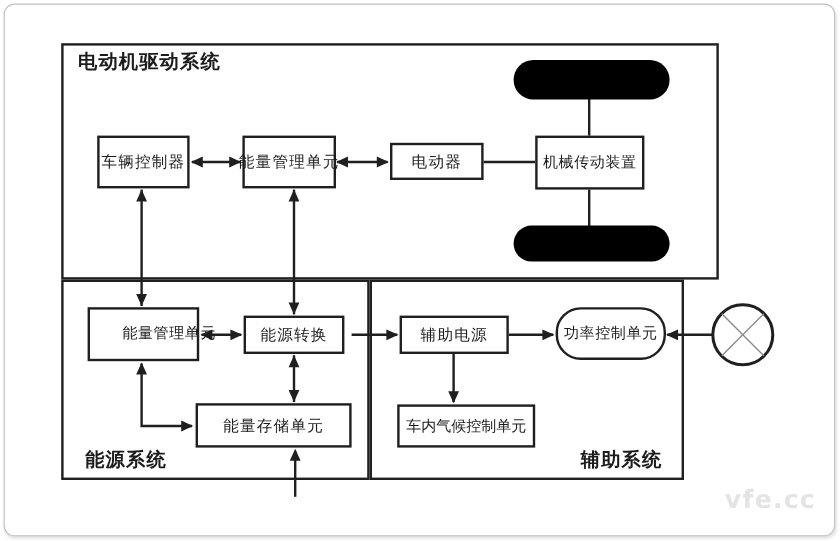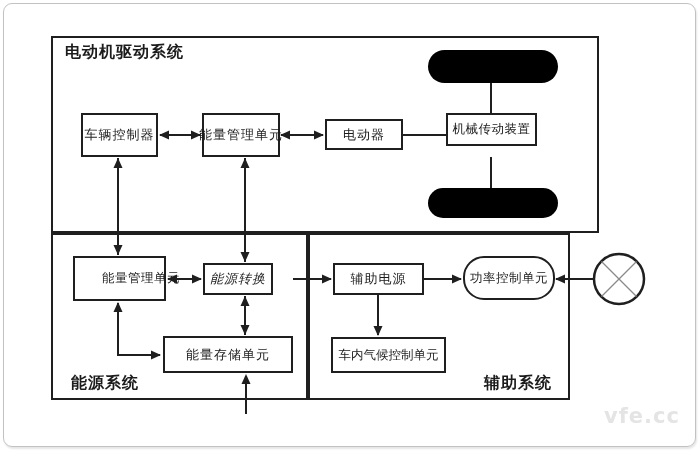--- a/index.html
+++ b/index.html
@@ -59,23 +59,23 @@
     justify-content: center;
     font-size: 13px;
     color: #1c1c1c;
     letter-spacing: 1px;
     white-space: nowrap;
     text-align: center;
   }
   .n-vehicle   { left: 81px;  top: 113px; width: 77px;  height: 44px; }
   .n-drive     { left: 202px; top: 113px; width: 78px;  height: 44px; }
   .n-motor     { left: 325px; top: 119px; width: 78px;  height: 31px; }
-  .n-trans     { left: 446px; top: 113px; width: 91px;  height: 33px; font-size: 12.5px; letter-spacing: 0.5px; }
+  .n-trans     { left: 446px; top: 113px; width: 91px;  height: 45px; font-size: 12.5px; letter-spacing: 0.5px; }
   .n-emgmt     { left: 73px;  top: 256px; width: 93px;  height: 45px; font-size: 12.5px; letter-spacing: 0.5px; padding-left: 43px; }
-  .n-econv     { left: 203px; top: 263px; width: 70px;  height: 32px; font-style: italic; }
+  .n-econv     { left: 203px; top: 263px; width: 84px;  height: 32px; }
   .n-estore    { left: 163px; top: 336px; width: 130px; height: 37px; }
   .n-auxpwr    { left: 333px; top: 263px; width: 91px;  height: 32px; }
   .n-pwrctl    { left: 463px; top: 256px; width: 92px;  height: 44px; font-size: 12.5px; letter-spacing: 0.5px; border-radius: 21px; }
   .n-climate   { left: 331px; top: 337px; width: 115px; height: 36px; font-size: 12.5px; letter-spacing: 0; }
 
   .watermark {
     position: absolute;
     right: 20px;
     bottom: 23px;
     font-size: 21px;

